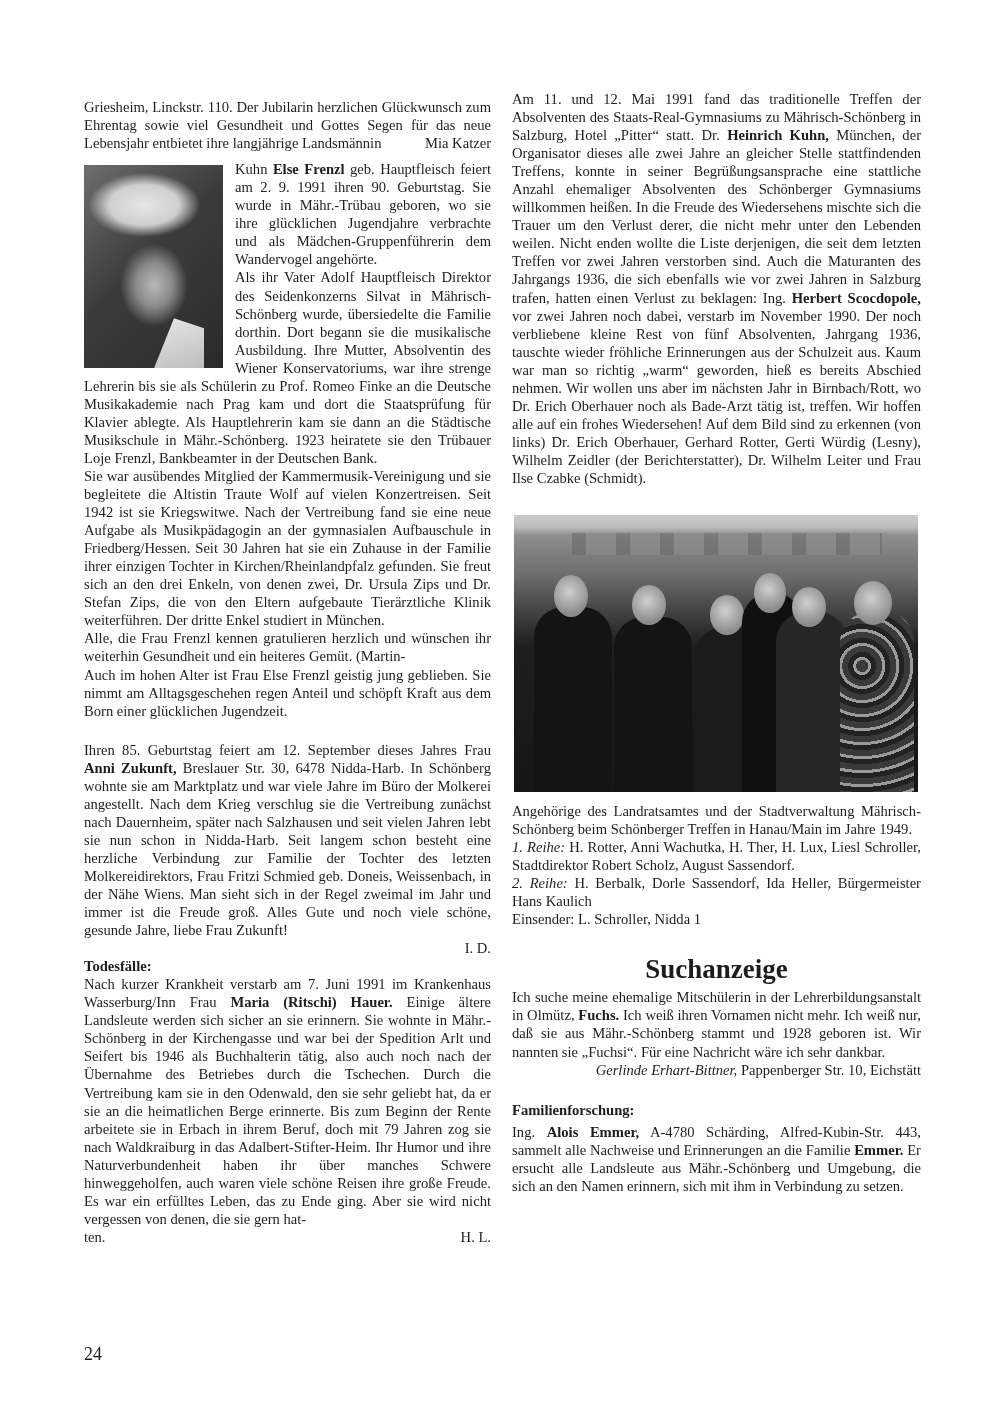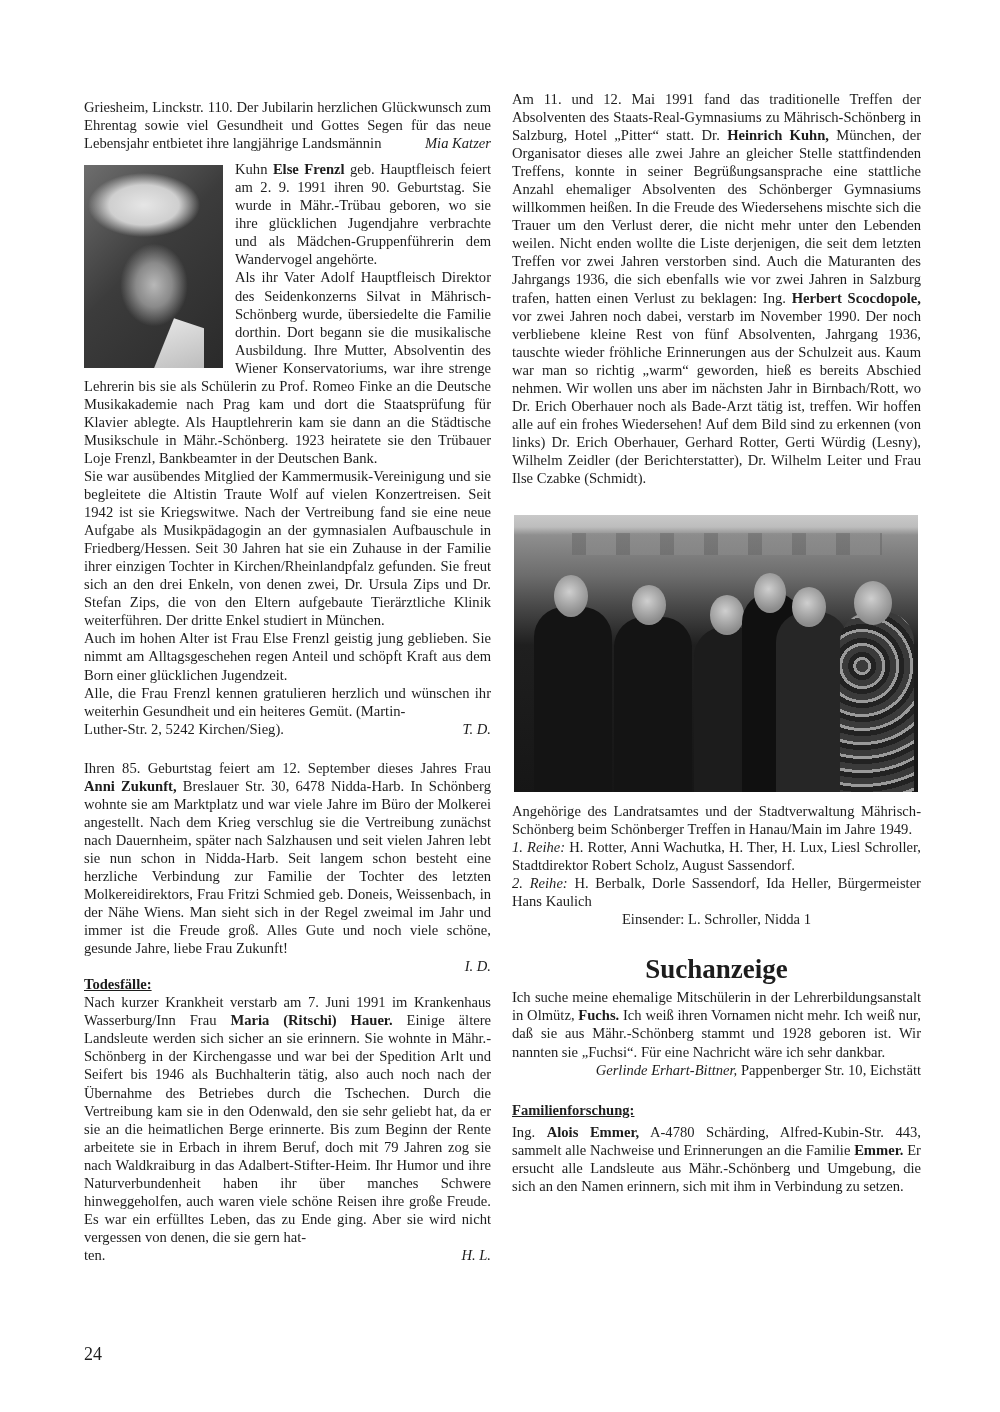--- a/index.html
+++ b/index.html
@@ -7,21 +7,21 @@
     width: 1000px; height: 1412px; background: #ffffff; position: relative;
     font-family: "Liberation Serif", "DejaVu Serif", serif;
     color: #1d1d1d; overflow: hidden;
   }
   .col { position: absolute; top: 90px; font-size: 14.6px; line-height: 18.05px; text-align: justify; hyphens: manual; }
   .col-left { left: 84px; width: 407px; margin-top: 8px; }
   .col-right { left: 512px; width: 409px; }
   p { margin: 0; }
   b { font-weight: bold; }
   .sig { display: flex; justify-content: space-between; }
-  .sig-right { text-align: right; font-style: italic; }
+  .sig-right { text-align: right; }
   .gap { height: 18px; }
   .portrait {
     float: left; width: 139px; height: 203px; margin: 5px 12px 4px 0;
     background:
       radial-gradient(ellipse 45px 55px at 70px 120px, #b8b8b8 0%, #8a8a8a 40%, transparent 75%),
       radial-gradient(ellipse 70px 40px at 60px 40px, #e6e6e6 0%, #cfcfcf 50%, transparent 80%),
       linear-gradient(135deg, #6e6e6e 0%, #3c3c3c 45%, #2a2a2a 100%);
     position: relative;
   }
   .portrait::after {
@@ -32,21 +32,21 @@
     width: 404px; height: 277px; margin: 14px 0 0 2px; position: relative; background: #2e2e2e;
     background:
       linear-gradient(180deg, #c9c9c9 0px, #bdbdbd 12px, #8f8f8f 20px, #6d6d6d 60px, #4a4a4a 90px, #1f1f1f 130px, #161616 100%);
     overflow: hidden;
   }
   .group-photo .frieze { position: absolute; left: 58px; top: 18px; width: 310px; height: 22px; background: repeating-linear-gradient(90deg, #6a6a6a 0 14px, #8a8a8a 14px 44px); opacity: .6; }
   .group-photo .person { position: absolute; bottom: 0; border-radius: 30px 30px 0 0; background: #141414; }
   .group-photo .head { position: absolute; border-radius: 50%; background: radial-gradient(circle at 45% 40%, #cfcfcf, #8c8c8c 70%); }
   .caption { margin-top: 10px; }
   .heading { text-align: center; font-weight: bold; font-size: 27px; margin: 30px 0 8px; line-height: 22px; }
-  .sub-heading { font-weight: bold; text-decoration: underline; }
+  .sub-heading { font-weight: bold; }
   .page-number { position: absolute; left: 84px; top: 1344px; font-size: 18px; }
 </style>
 </head>
 <body>
 
 <div class="col col-left">
 
   <p>
     <span>Griesheim, Linckstr. 110. Der Jubilarin herzlichen Glückwunsch zum Ehrentag sowie viel Gesundheit und Gottes Segen für das neue Lebensjahr entbietet ihre langjährige Landsmännin</span>
   </p>
@@ -57,26 +57,22 @@
 
   <div style="height:8px"></div>
 
   <div class="portrait" title="Portrait of Frau Else Frenzl"></div>
 
   <p>
     <span>Kuhn </span><b>Else Frenzl</b><span> geb. Hauptfleisch feiert am 2. 9. 1991 ihren 90. Geburtstag. Sie wurde in Mähr.-Trübau geboren, wo sie ihre glücklichen Jugendjahre verbrachte und als Mädchen-Gruppenführerin dem Wandervogel angehörte.</span>
   </p>
   <p>Als ihr Vater Adolf Hauptfleisch Direktor des Seidenkonzerns Silvat in Mährisch-Schönberg wurde, übersiedelte die Familie dorthin. Dort begann sie die musikalische Ausbildung. Ihre Mutter, Absolventin des Wiener Konservatoriums, war ihre strenge Lehrerin bis sie als Schülerin zu Prof. Romeo Finke an die Deutsche Musikakademie nach Prag kam und dort die Staatsprüfung für Klavier ablegte. Als Hauptlehrerin kam sie dann an die Städtische Musikschule in Mähr.-Schönberg. 1923 heiratete sie den Trübauer Loje Frenzl, Bankbeamter in der Deutschen Bank.</p>
   <p>Sie war ausübendes Mitglied der Kammermusik-Vereinigung und sie begleitete die Altistin Traute Wolf auf vielen Konzertreisen. Seit 1942 ist sie Kriegswitwe. Nach der Vertreibung fand sie eine neue Aufgabe als Musikpädagogin an der gymnasialen Aufbauschule in Friedberg/Hessen. Seit 30 Jahren hat sie ein Zuhause in der Familie ihrer einzigen Tochter in Kirchen/Rheinlandpfalz gefunden. Sie freut sich an den drei Enkeln, von denen zwei, Dr. Ursula Zips und Dr. Stefan Zips, die von den Eltern aufgebaute Tierärztliche Klinik weiterführen. Der dritte Enkel studiert in München.</p>
+  <p>Alle, die Frau Frenzl kennen gratulieren herzlich und wünschen ihr weiterhin Gesundheit und ein heiteres Gemüt. (Martin-</p>
   <p>Auch im hohen Alter ist Frau Else Frenzl geistig jung geblieben. Sie nimmt am Alltagsgeschehen regen Anteil und schöpft Kraft aus dem Born einer glücklichen Jugendzeit.</p>
-  <p>Alle, die Frau Frenzl kennen gratulieren herzlich und wünschen ihr weiterhin Gesundheit und ein heiteres Gemüt. (Martin-</p>
-  <div class="sig">
-    <span>Luther-Str. 2, 5242 Kirchen/Sieg).</span>
-    <span class="sig-right">T. D.</span>
-  </div>
 
   <div class="gap" style="height:21px"></div>
 
   <p>
     <span>Ihren 85. Geburtstag feiert am 12. September dieses Jahres Frau </span><b>Anni Zukunft,</b><span> Breslauer Str. 30, 6478 Nidda-Harb. In Schönberg wohnte sie am Marktplatz und war viele Jahre im Büro der Molkerei angestellt. Nach dem Krieg verschlug sie die Vertreibung zunächst nach Dauernheim, später nach Salzhausen und seit vielen Jahren lebt sie nun schon in Nidda-Harb. Seit langem schon besteht eine herzliche Verbindung zur Familie der Tochter des letzten Molkereidirektors, Frau Fritzi Schmied geb. Doneis, Weissenbach, in der Nähe Wiens. Man sieht sich in der Regel zweimal im Jahr und immer ist die Freude groß. Alles Gute und noch viele schöne, gesunde Jahre, liebe Frau Zukunft!</span>
   </p>
   <div class="sig">
     <span></span>
     <span class="sig-right">I. D.</span>
   </div>
@@ -112,21 +108,21 @@
     <div class="person" style="left:262px;width:72px;height:180px;background:#262626;"></div>
     <div class="head" style="left:278px;top:72px;width:34px;height:40px;"></div>
     <div class="person" style="left:326px;width:74px;height:180px;background:repeating-radial-gradient(circle at 30% 30%, #3a3a3a 0 6px, #9a9a9a 6px 9px, #222 9px 14px);"></div>
     <div class="head" style="left:340px;top:66px;width:38px;height:44px;"></div>
   </div>
 
   <div class="caption">
     <p>Angehörige des Landratsamtes und der Stadtverwaltung Mährisch-Schönberg beim Schönberger Treffen in Hanau/Main im Jahre 1949.</p>
     <p><i>1. Reihe:</i><span> H. Rotter, Anni Wachutka, H. Ther, H. Lux, Liesl Schroller, Stadtdirektor Robert Scholz, August Sassendorf.</span></p>
     <p><i>2. Reihe:</i><span> H. Berbalk, Dorle Sassendorf, Ida Heller, Bürgermeister Hans Kaulich</span></p>
-    <p style="text-align:center">Einsender: L. Schroller, Nidda 1</p>
+    <p style="text-align:left">Einsender: L. Schroller, Nidda 1</p>
   </div>
 
   <div class="heading">Suchanzeige</div>
   <p>
     <span>Ich suche meine ehemalige Mitschülerin in der Lehrerbildungsanstalt in Olmütz, </span><b>Fuchs.</b><span> Ich weiß ihren Vornamen nicht mehr. Ich weiß nur, daß sie aus Mähr.-Schönberg stammt und 1928 geboren ist. Wir nannten sie „Fuchsi“. Für eine Nachricht wäre ich sehr dankbar.</span>
   </p>
   <p style="text-align:right">
     <i>Gerlinde Erhart-Bittner,</i><span> Pappenberger Str. 10, Eichstätt</span>
   </p>
 

